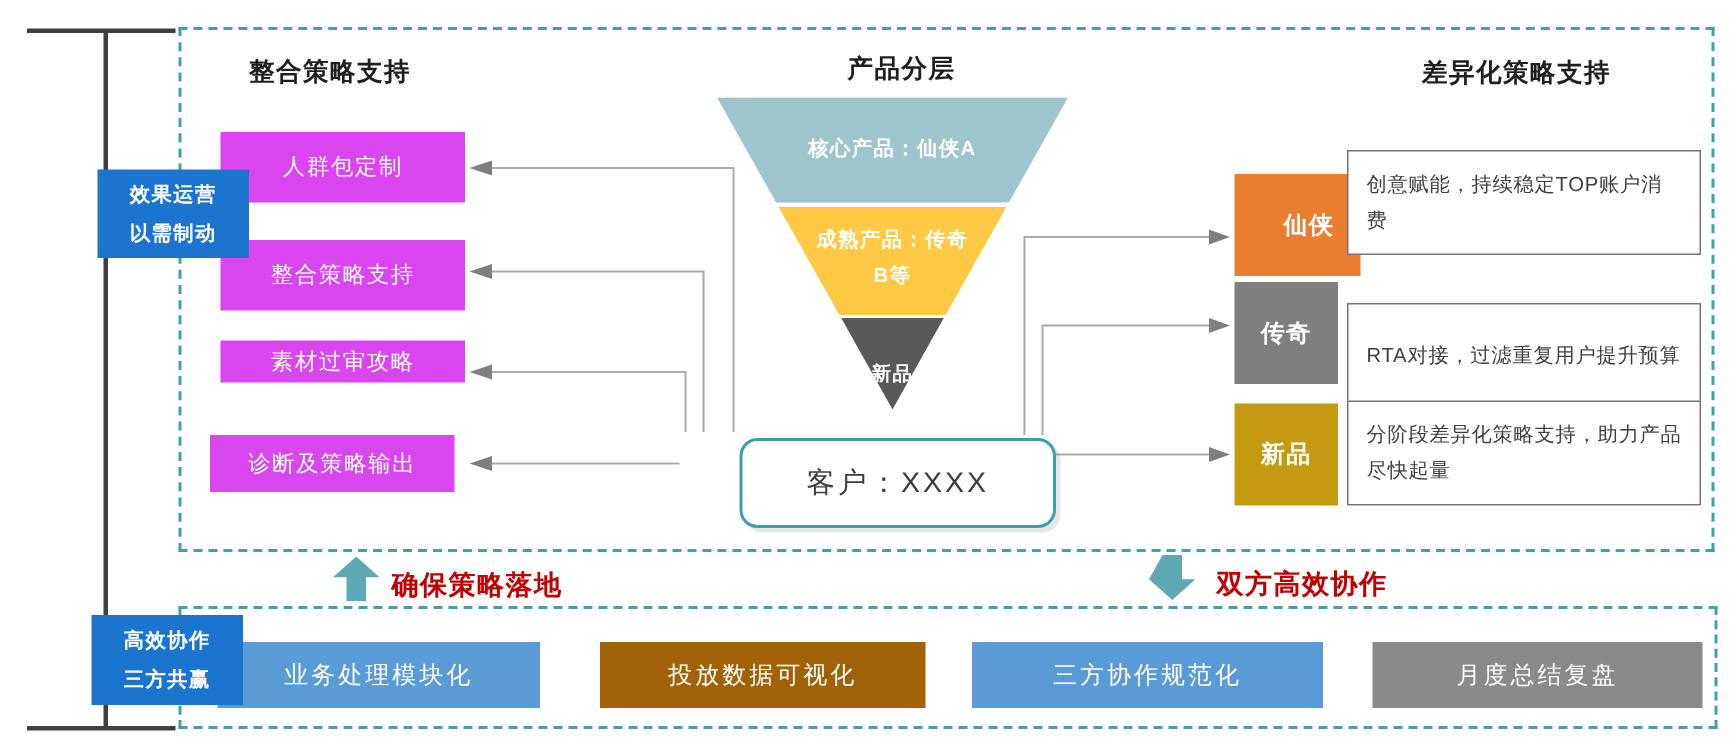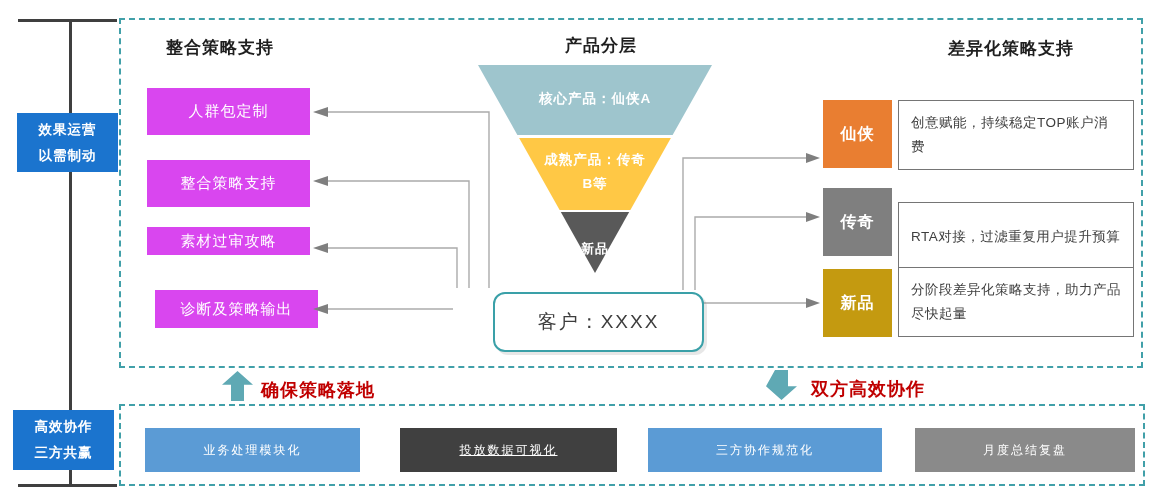--- a/index.html
+++ b/index.html
@@ -6,21 +6,21 @@
   #canvas{
     position:relative;width:1155px;height:493px;background:#fff;overflow:hidden;
     font-family:"Liberation Sans","DejaVu Sans",sans-serif;
   }
   .abs{position:absolute;}
   
   .rail-line{background:#3f3f3f;}
   .rail-badge{
     background:#1b74ce;color:#fff;display:flex;flex-direction:column;
     align-items:center;justify-content:center;gap:8px;
-    font-size:13.5px;font-weight:bold;letter-spacing:1px;z-index:3;
+    font-size:13.5px;font-weight:bold;letter-spacing:1px;z-index:3;margin-left:48px;
   }
   
   .dashed-panel{border:2px dashed #41a0a9;box-sizing:border-box;background:transparent;}
   
   .col-title{font-size:17px;font-weight:bold;color:#1f1f1f;text-align:center;letter-spacing:1px;}
   
   .teal-item{
     background:#d946ef;color:#fff;display:flex;align-items:center;justify-content:center;
     font-size:15px;letter-spacing:1px;
   }
@@ -39,21 +39,21 @@
     background:#fff;border:1.5px solid #757575;box-sizing:border-box;
     color:#3f3f3f;font-size:13.5px;line-height:1.75;padding:24px 12px;
     display:flex;align-items:center;letter-spacing:0.5px;
   }
   
   .big-arrow{background:#5fa9b4;}
   .arrow-up{clip-path:polygon(50% 0,100% 46%,71% 46%,71% 100%,29% 100%,29% 46%,0 46%);}
   .arrow-down{clip-path:polygon(29% 0,71% 0,71% 54%,100% 54%,50% 100%,0 54%);}
   .red-note{color:#c00000;font-weight:bold;font-size:18px;letter-spacing:1px;}
   
-  .bottom-item{color:#fff;font-size:12px;display:flex;align-items:center;justify-content:center;letter-spacing:2px;}
+  .bottom-item{color:#fff;font-size:16px;display:flex;align-items:center;justify-content:center;letter-spacing:2px;}
   svg{display:block;}
 </style>
 </head>
 <body>
 
 <div id="canvas">
 
   <div class="abs rail-line" style="left:18px;top:19px;width:99px;height:3px;"></div>
   <div class="abs rail-line" style="left:69px;top:20px;width:3px;height:465px;"></div>
   <div class="abs rail-line" style="left:18px;top:484px;width:99px;height:3px;"></div>
@@ -71,21 +71,21 @@
 
   <div class="abs dashed-panel" style="left:119px;top:404px;width:1026px;height:82px;"></div>
 
   <div class="abs col-title" style="left:130px;top:36px;width:180px;">整合策略支持</div>
   <div class="abs col-title" style="left:511px;top:34px;width:180px;">产品分层</div>
   <div class="abs col-title" style="left:921px;top:37px;width:180px;">差异化策略支持</div>
 
   <div class="abs teal-item" style="left:147px;top:88px;width:163px;height:47px;">人群包定制</div>
   <div class="abs teal-item" style="left:147px;top:160px;width:163px;height:47px;">整合策略支持</div>
   <div class="abs teal-item" style="left:147px;top:227px;width:163px;height:28px;">素材过审攻略</div>
-  <div class="abs teal-item" style="left:155px;top:290px;width:163px;height:38px;">诊断及策略输出</div>
+  <div class="abs teal-item" style="left:140px;top:290px;width:163px;height:38px;">诊断及策略输出</div>
 
   <svg class="abs" style="left:0;top:0;" width="1155" height="493">
     <g fill="none" stroke="#ababab" stroke-width="1.4">
       <path d="M489 288 L489 112 L328 112"></path>
       <path d="M469 288 L469 181 L328 181"></path>
       <path d="M457 288 L457 248 L328 248"></path>
       <path d="M453 309 L328 309"></path>
       <path d="M683 290 L683 158 L806 158"></path>
       <path d="M695 290 L695 217 L806 217"></path>
       <path d="M702 303 L806 303"></path>
@@ -110,21 +110,21 @@
     <div class="funnel-label" style="top:25px;">核心产品：仙侠A</div>
     <div class="funnel-label" style="top:86px;">成熟产品：传奇</div>
     <div class="funnel-label" style="top:110px;">B等</div>
     <div class="funnel-label" style="top:175px;font-size:13px;">新品</div>
   </div>
 
   <div class="abs customer-box" style="left:493px;top:292px;width:207px;height:56px;">
     <span>客户：XXXX</span>
   </div>
 
-  <div class="abs tag-box" style="left:823px;top:100px;width:69px;height:68px;background:#e97e31;">仙侠</div>
+  <div class="abs tag-box" style="left:823px;top:116px;width:69px;height:68px;background:#e97e31;padding-left:15px;">仙侠</div>
   <div class="abs desc-box" style="left:898px;top:100px;width:236px;height:70px;">
     <span>创意赋能，持续稳定TOP账户消费</span>
   </div>
 
   <div class="abs tag-box" style="left:823px;top:188px;width:69px;height:68px;background:#7f7f7f;">传奇</div>
   <div class="abs desc-box" style="left:898px;top:186px;width:236px;height:70px;margin-top:16px;">
     <span>RTA对接，过滤重复用户提升预算</span>
   </div>
 
   <div class="abs tag-box" style="left:823px;top:269px;width:69px;height:68px;background:#c49a10;">新品</div>
@@ -132,17 +132,17 @@
     <span>分阶段差异化策略支持，助力产品尽快起量</span>
   </div>
 
   <div class="abs big-arrow arrow-up" style="left:222px;top:371px;width:31px;height:30px;"></div>
   <div class="abs red-note" style="left:261px;top:378px;">确保策略落地</div>
 
   <div class="abs big-arrow arrow-down" style="left:766px;top:370px;width:31px;height:30px;"></div>
   <div class="abs red-note" style="left:811px;top:377px;">双方高效协作</div>
 
   <div class="abs bottom-item" style="left:145px;top:428px;width:215px;height:44px;background:#5b9bd5;">业务处理模块化</div>
-  <div class="abs bottom-item" style="left:400px;top:428px;width:217px;height:44px;background:#404040;text-decoration:underline;">投放数据可视化</div>
+  <div class="abs bottom-item" style="left:400px;top:428px;width:217px;height:44px;background:#a16207;">投放数据可视化</div>
   <div class="abs bottom-item" style="left:648px;top:428px;width:234px;height:44px;background:#5b9bd5;">三方协作规范化</div>
   <div class="abs bottom-item" style="left:915px;top:428px;width:220px;height:44px;background:#8a8a8a;">月度总结复盘</div>
 
 </div>
 
 </body></html>

